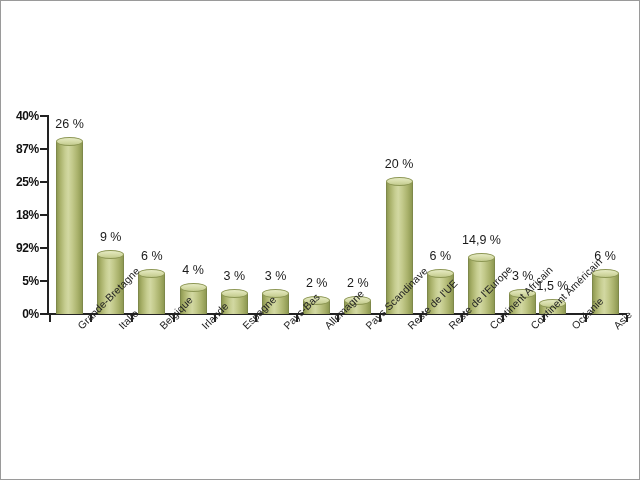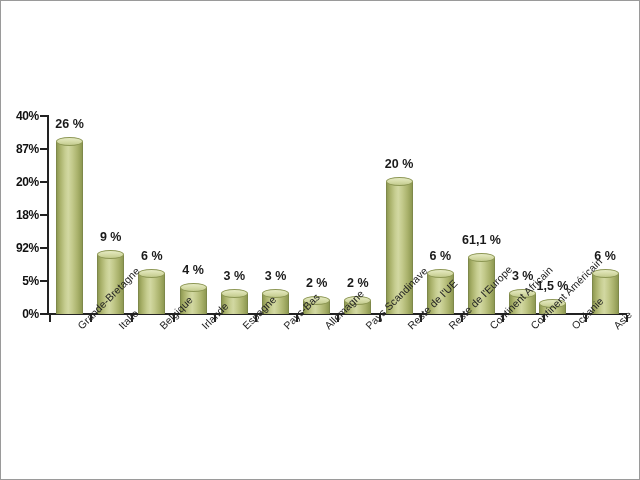--- a/index.html
+++ b/index.html
@@ -120,21 +120,21 @@
     border: 1px solid #8d9754;
     box-sizing: border-box;
     z-index: -1;
   }
   .val-label {
     position: absolute;
     left: -10px;
     width: 61px;
     text-align: center;
     font-size: 12.5px;
-    font-weight: bold;
+    font-weight: normal;
     color: #1a1a1a;
     white-space: nowrap;
   }
   
   .cat-label {
     position: absolute;
     top: 322px;
     font-size: 10.5px;
     color: #232323;
     white-space: nowrap;
@@ -168,21 +168,21 @@
         <div class="y-label-wrap" style="top: 280px;">
           <div class="y-label">5%</div>
         </div>
         <div class="y-label-wrap" style="top: 247px;">
           <div class="y-label">92%</div>
         </div>
         <div class="y-label-wrap" style="top: 214px;">
           <div class="y-label">18%</div>
         </div>
         <div class="y-label-wrap" style="top: 181px;">
-          <div class="y-label">20%</div>
+          <div class="y-label">25%</div>
         </div>
         <div class="y-label-wrap" style="top: 148px;">
           <div class="y-label">87%</div>
         </div>
         <div class="y-label-wrap" style="top: 115px;">
           <div class="y-label">40%</div>
         </div>
       </div>
     <div id="x-ticks">
         <div class="x-tick" style="left: 48px;"></div>
@@ -270,21 +270,21 @@
             <div class="cyl-bottom"></div>
             <div class="cyl-top"></div>
           </div>
           <div class="val-label" style="bottom: 50.6px;">6 %</div>
         </div>
         <div class="bar-slot" style="left: 460px; top: 113px; height: 200px;">
           <div class="cyl" style="height: 56.1px;">
             <div class="cyl-bottom"></div>
             <div class="cyl-top"></div>
           </div>
-          <div class="val-label" style="bottom: 67.1px;">61,1 %</div>
+          <div class="val-label" style="bottom: 67.1px;">14,9 %</div>
         </div>
         <div class="bar-slot" style="left: 501.2px; top: 113px; height: 200px;">
           <div class="cyl" style="height: 19.8px;">
             <div class="cyl-bottom"></div>
             <div class="cyl-top"></div>
           </div>
           <div class="val-label" style="bottom: 30.8px;">3 %</div>
         </div>
         <div class="bar-slot" style="left: 531px; top: 113px; height: 200px;">
           <div class="cyl" style="height: 9.9px;">

